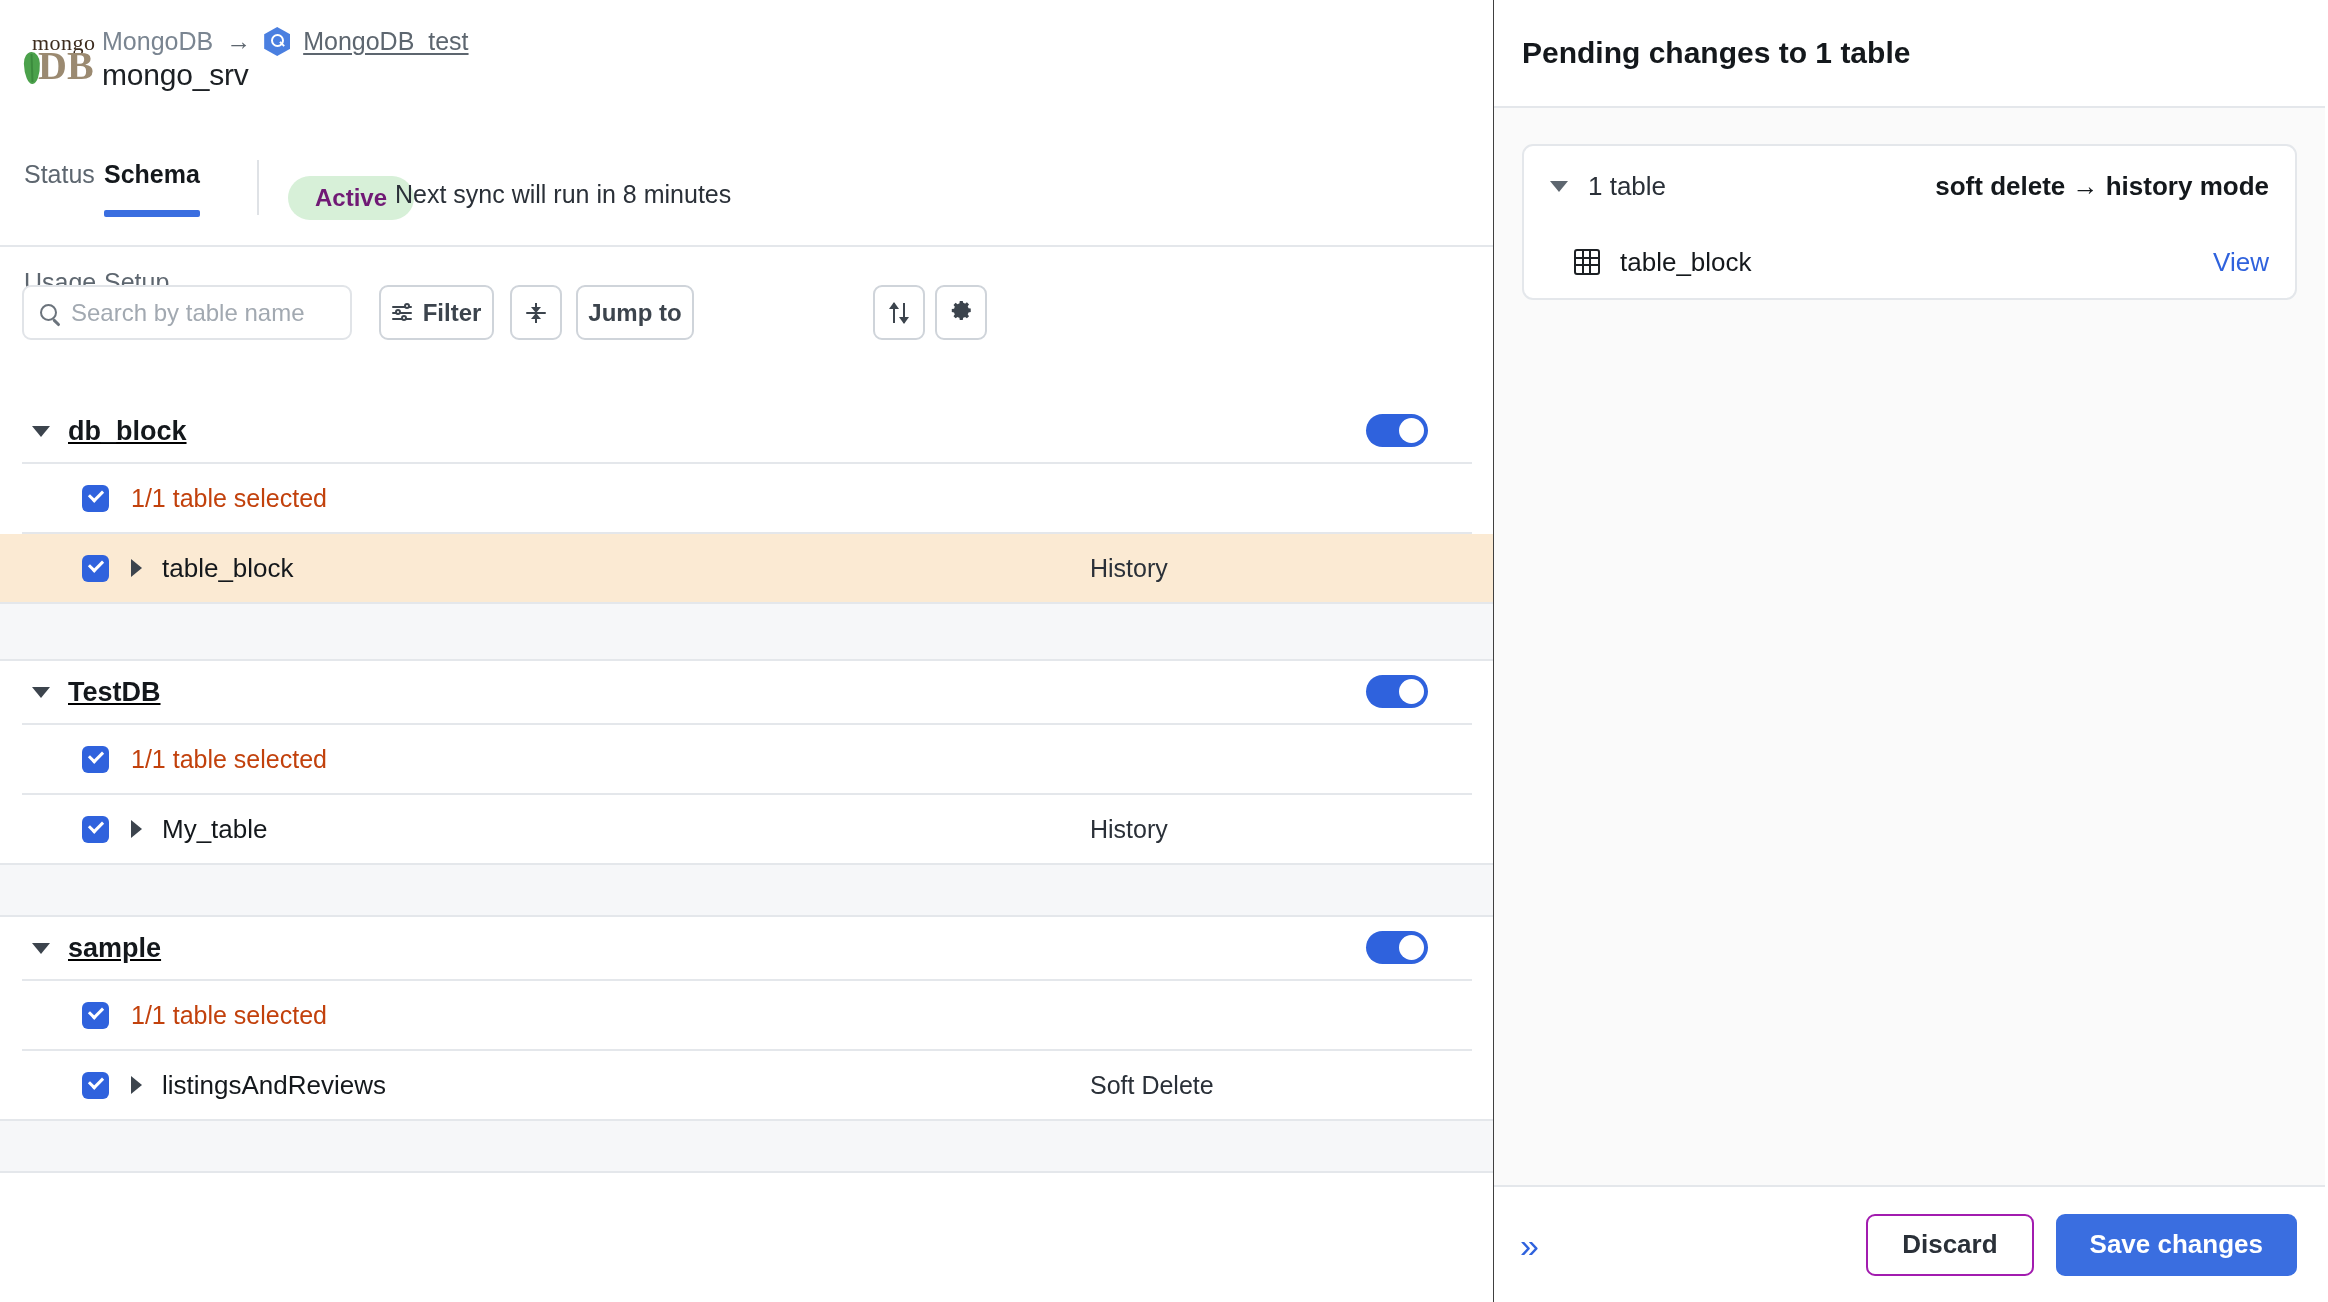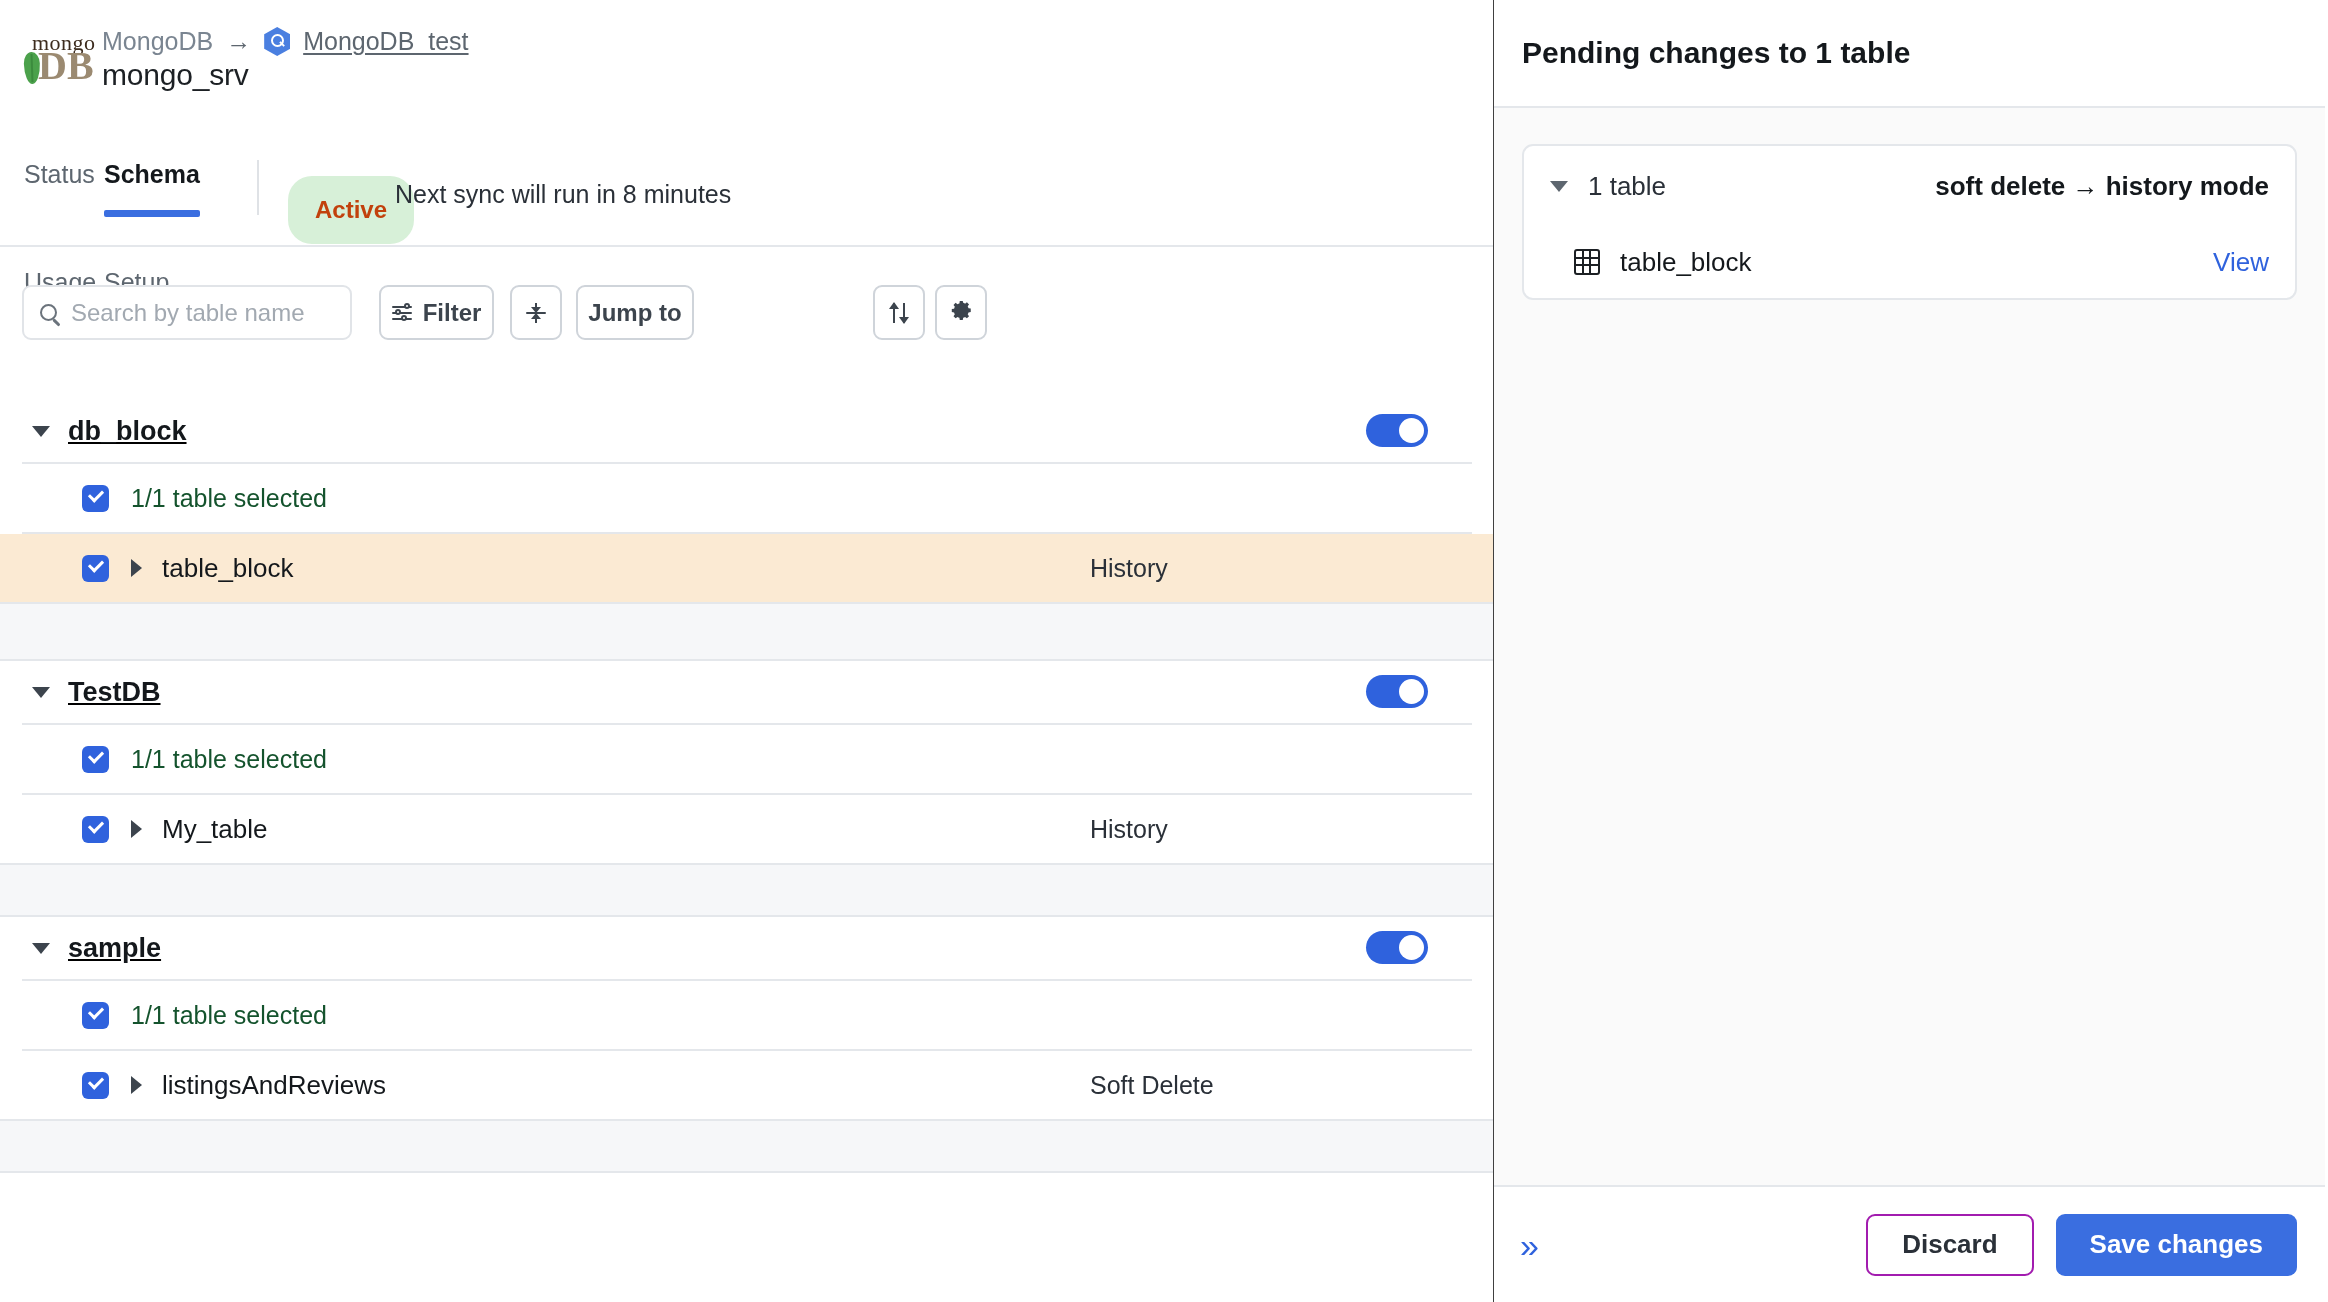--- a/index.html
+++ b/index.html
@@ -96,23 +96,23 @@
   #tab-schema { left: 104px; }
   #tab-usage  { left: 24px;  top: 108px; }
   #tab-setup  { left: 104px; top: 108px; }
 
   .vdiv {
     position: absolute; left: 257px; top: 160px;
     width: 2px; height: 55px; background: #dfe2e6;
   }
   .pill {
     position: absolute; left: 288px; top: 176px;
-    background: #d7f0d8; color: #c2410c;
+    background: #d7f0d8; color: #701a75;
     font-size: 24px; font-weight: 700;
-    padding: 20px 27px; border-radius: 24px;
+    padding: 8px 27px; border-radius: 24px;
   }
   .synctxt {
     position: absolute; left: 395px; top: 180px;
     font-size: 25px; color: #2a3038;
   }
   .hdr-sep {
     position: absolute; left: 0; top: 245px;
     width: 1494px; height: 2px; background: #e4e7eb;
   }
 
@@ -248,21 +248,21 @@
     margin-left: 82px; width: 27px; height: 27px;
     background: #2f62dd; border-radius: 6px; flex: none; position: relative;
     cursor: pointer;
   }
   .cb:after {
     content:""; position: absolute; left: 7px; top: 5px;
     width: 11px; height: 6px;
     border-left: 3px solid #fff; border-bottom: 3px solid #fff;
     transform: rotate(-45deg);
   }
-  .selinfo { margin-left: 22px; font-size: 25px; color: #14532d; }
+  .selinfo { margin-left: 22px; font-size: 25px; color: #c2410c; }
   .rchev {
     margin-left: 22px; width: 0; height: 0;
     border-top: 9px solid transparent; border-bottom: 9px solid transparent;
     border-left: 11px solid #3c444d; flex: none;
   }
   .tname { margin-left: 20px; font-size: 26px; color: #14181c; }
   .mode {
     position: absolute; left: 1090px;
     font-size: 25px; color: #2a3038;
   }

